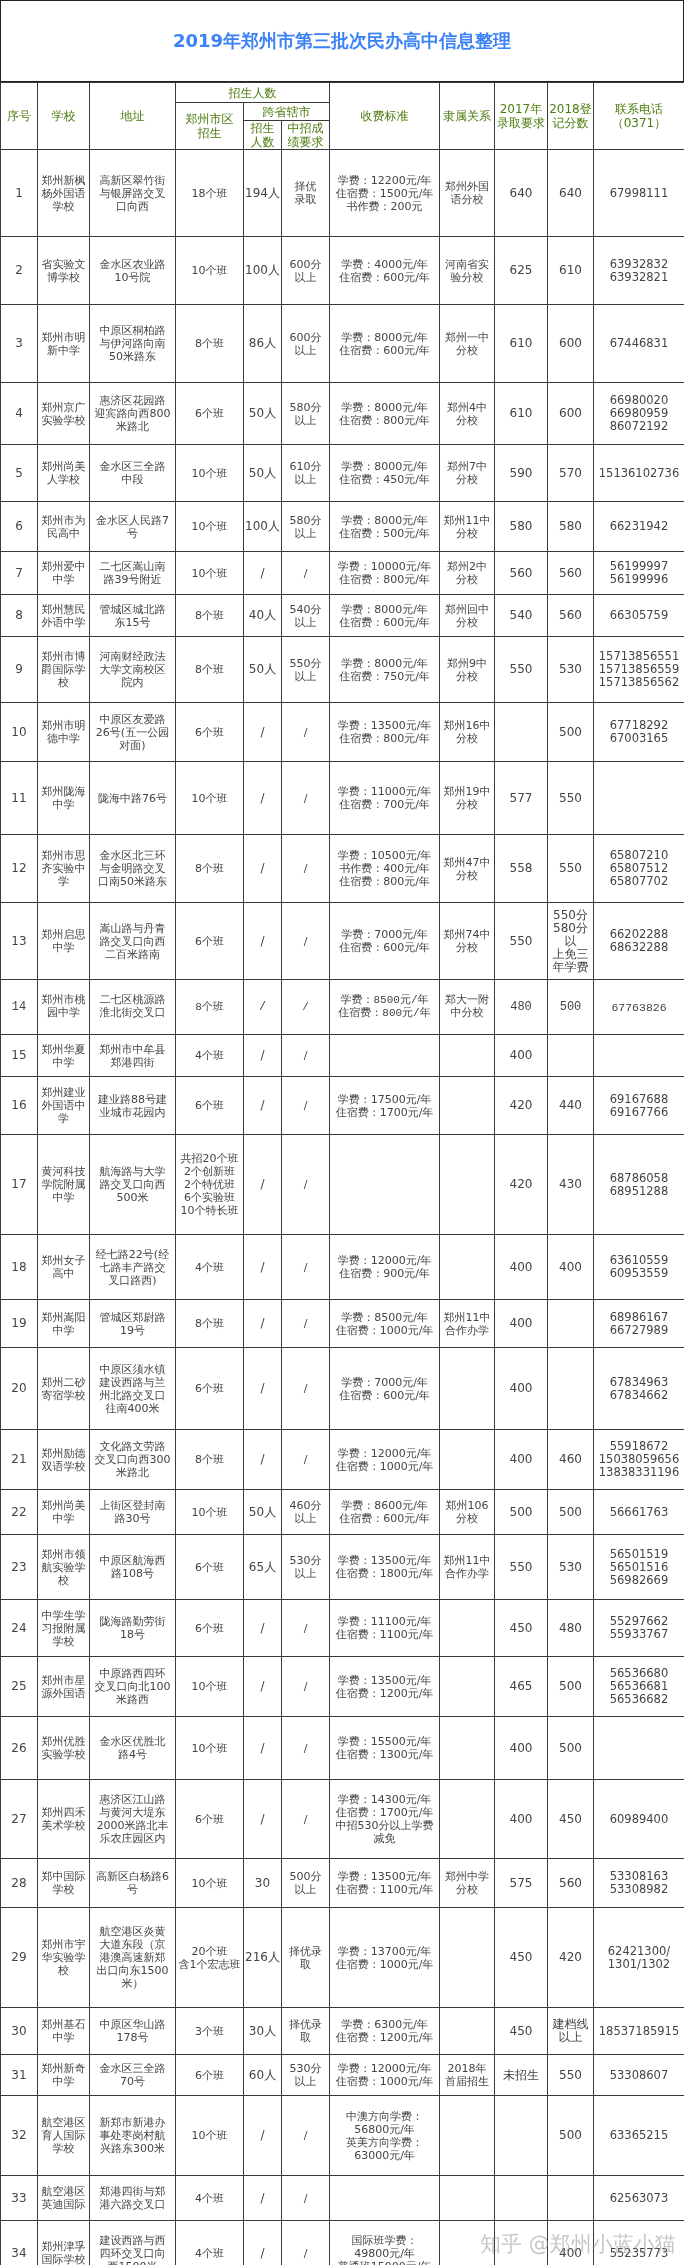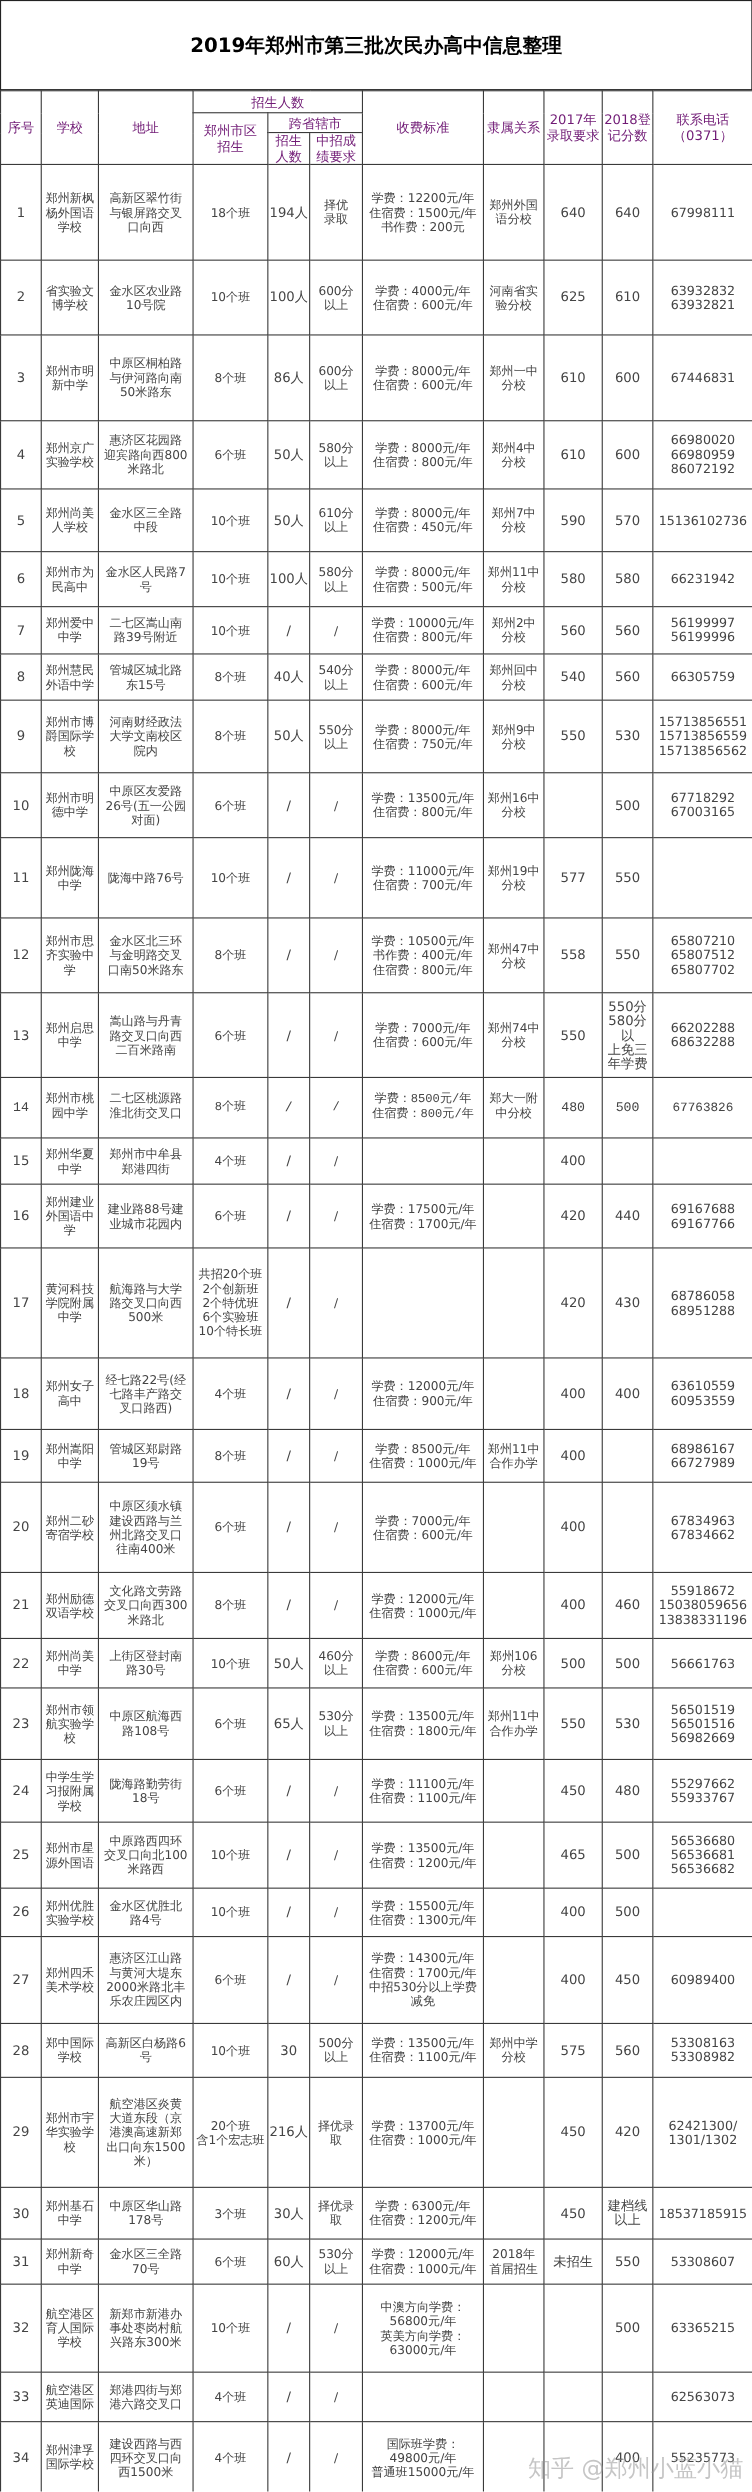--- a/index.html
+++ b/index.html
@@ -1,22 +1,22 @@
 <!DOCTYPE html>
 <html><head>
 <meta charset="utf-8">
 <style>
   html, body { margin: 0; padding: 0; background: #ffffff; }
   body { width: 684px; height: 2265px; overflow: hidden; font-family: "DejaVu Sans", "Liberation Sans", sans-serif; color: #333; }
   .sheet { position: relative; width: 684px; height: 2265px; background: #fff; }
   .title-box { position: absolute; left: 0; top: 0; width: 684px; height: 82px; border: 1px solid #222; box-sizing: border-box; display: flex; align-items: center; justify-content: center; }
-  .title { color: #000000; font-weight: bold; font-size: 18px; letter-spacing: 0px; }
+  .title { color: #3b82f6; font-weight: bold; font-size: 18px; letter-spacing: 0px; }
   table { position: absolute; left: 0; top: 82px; border-collapse: collapse; table-layout: fixed; width: 684px; }
   td, th { border: 1px solid #3a3a3a; text-align: center; vertical-align: middle; font-size: 11px; line-height: 13px; padding: 0 1px; font-weight: normal; color: #444; overflow: hidden; white-space: pre-line; word-break: break-all; }
-  th { color: #701a75; font-size: 12px; line-height: 14px; }
+  th { color: #4d7c0f; font-size: 12px; line-height: 14px; }
   .num { font-size: 12px; }
   .phone { font-size: 11.5px; line-height: 13px; }
   .fee { font-size: 11px; }
   .watermark { position: absolute; left: 480px; top: 2230px; color: rgba(150,150,150,0.55); font-size: 21px; white-space: nowrap; pointer-events: none; }
 </style>
 </head>
 <body>
 
 <div class="sheet">
   <div class="title-box">
@@ -533,21 +533,21 @@
           <td>/</td>
           <td class="fee">学费：13500元/年
 住宿费：1200元/年</td>
           <td></td>
           <td class="num">465</td>
           <td class="num">500</td>
           <td class="phone">56536680
 56536681
 56536682</td>
         </tr>
-        <tr style="height: 44px;">
+        <tr style="height: 63px;">
           <td class="num">26</td>
           <td>郑州优胜
 实验学校</td>
           <td>金水区优胜北
 路4号</td>
           <td>10个班</td>
           <td class="num">/</td>
           <td>/</td>
           <td class="fee">学费：15500元/年
 住宿费：1300元/年</td>

